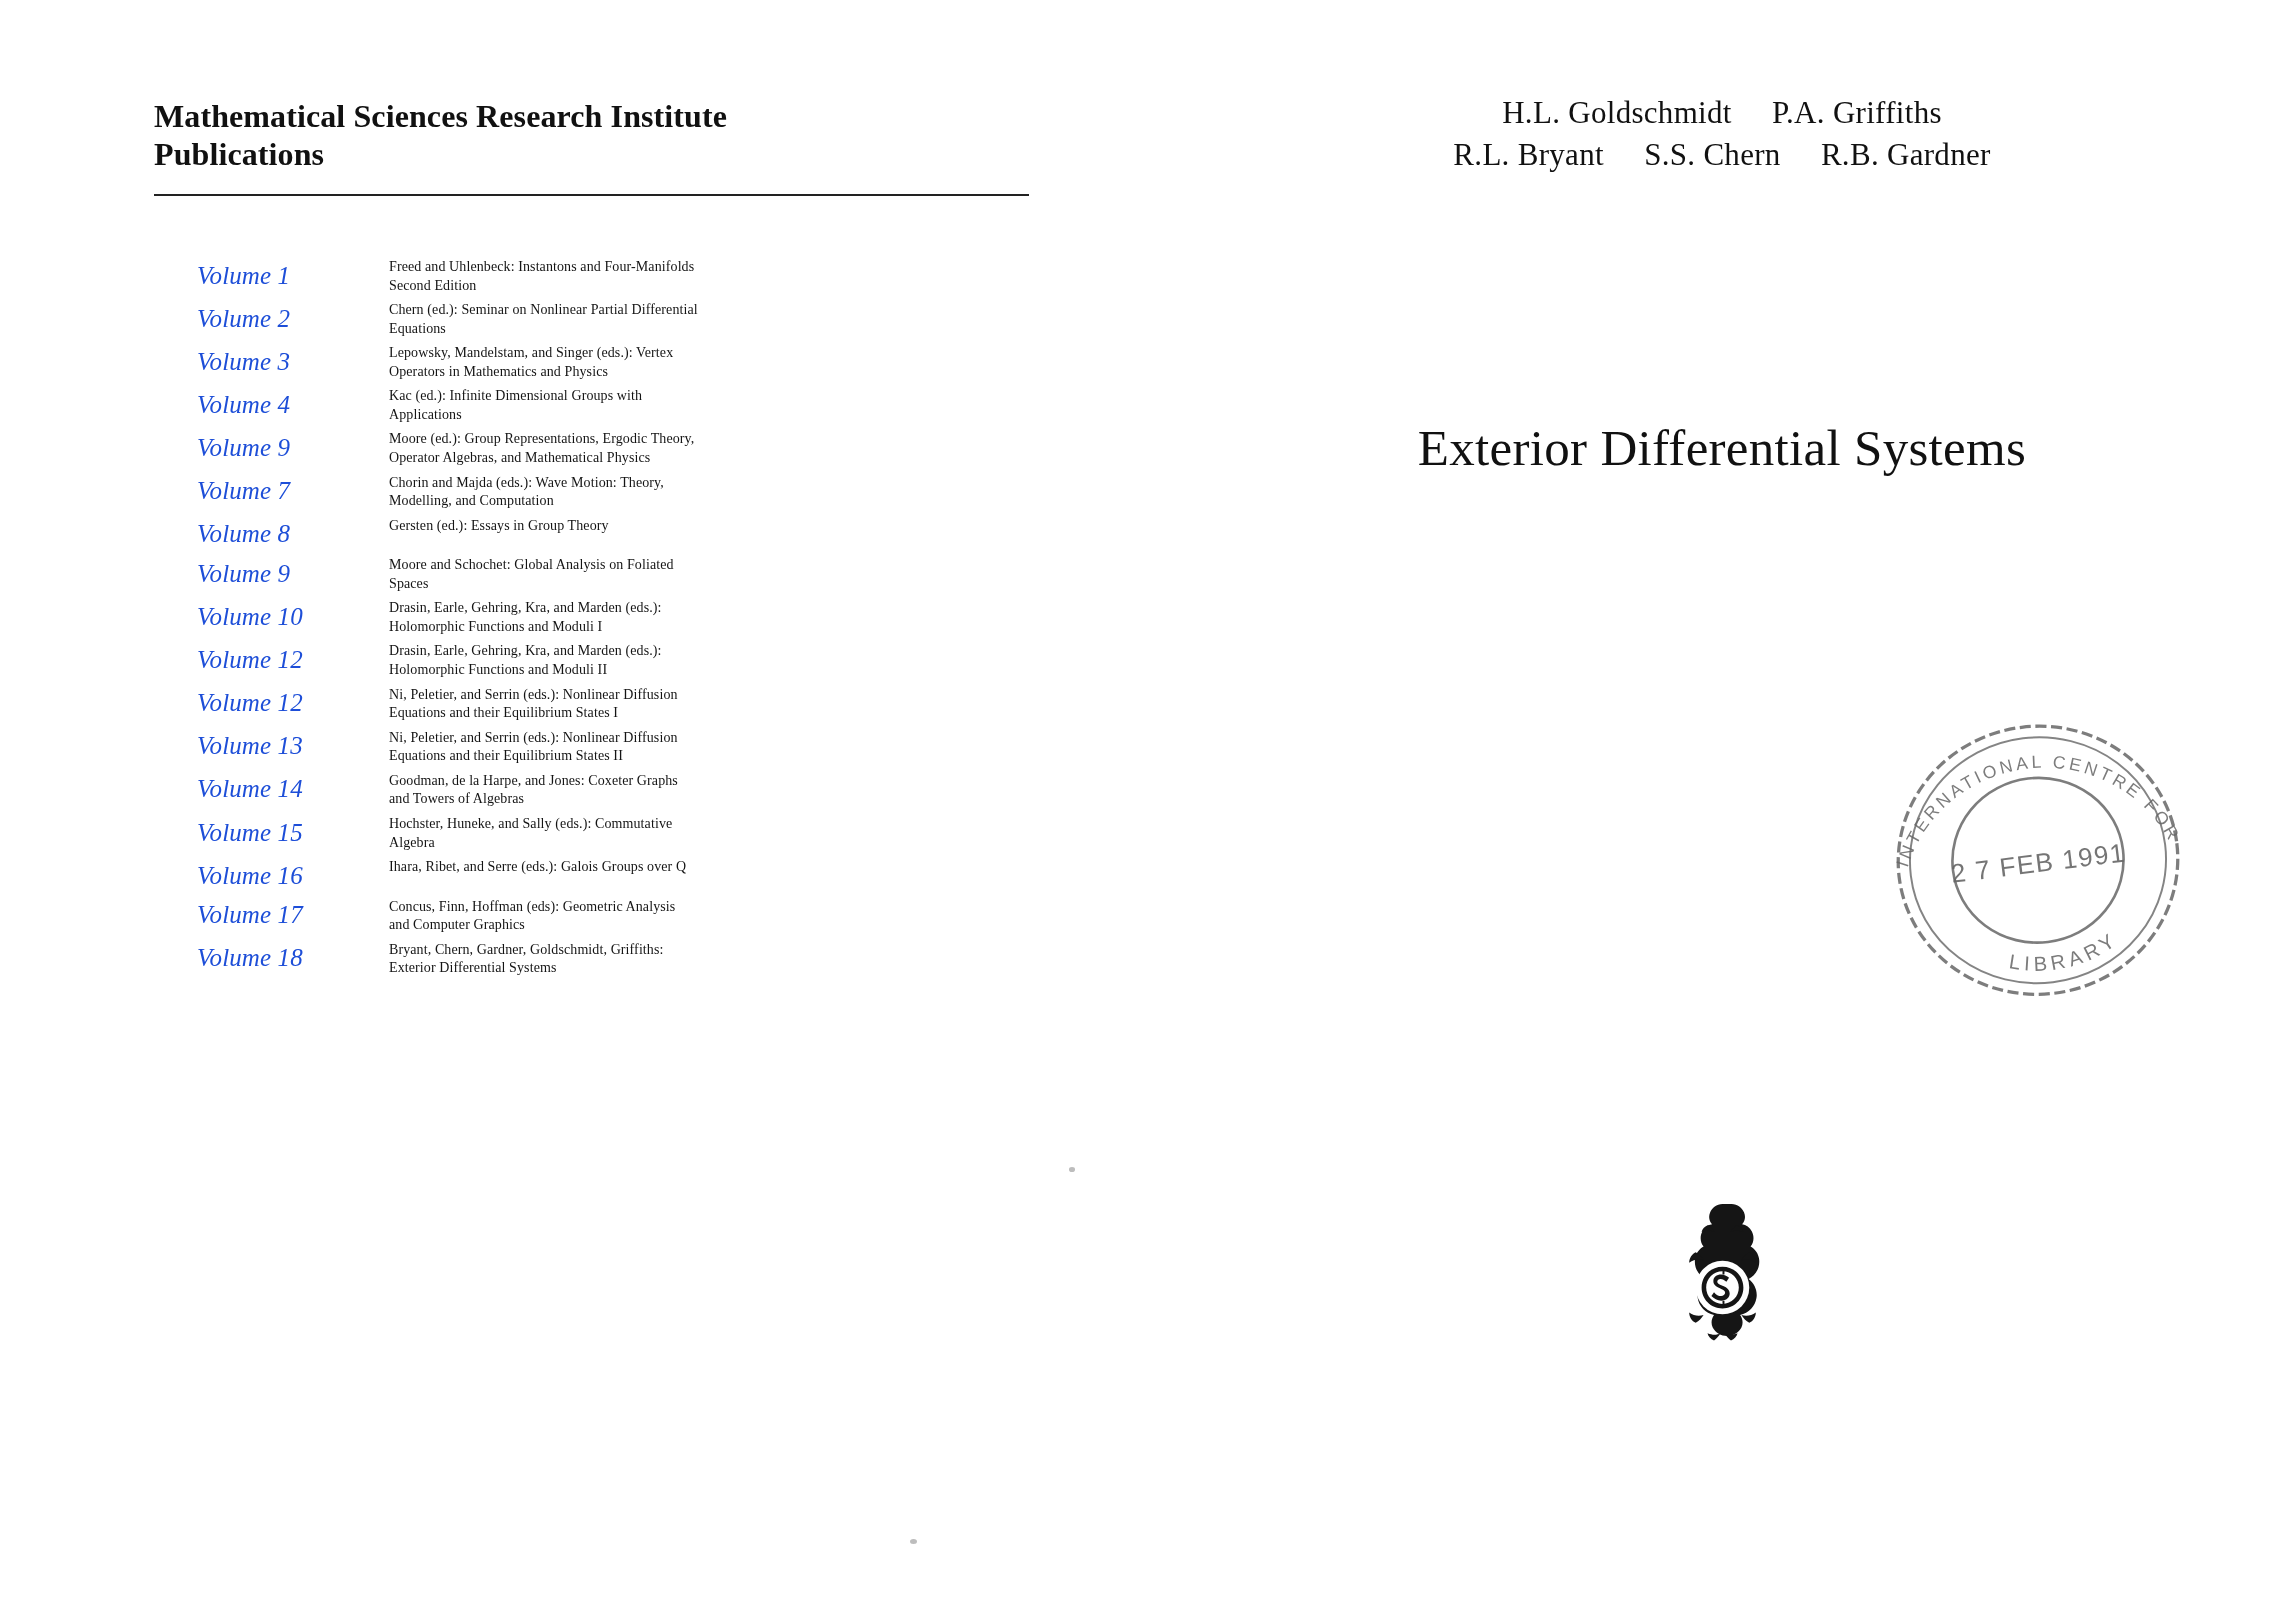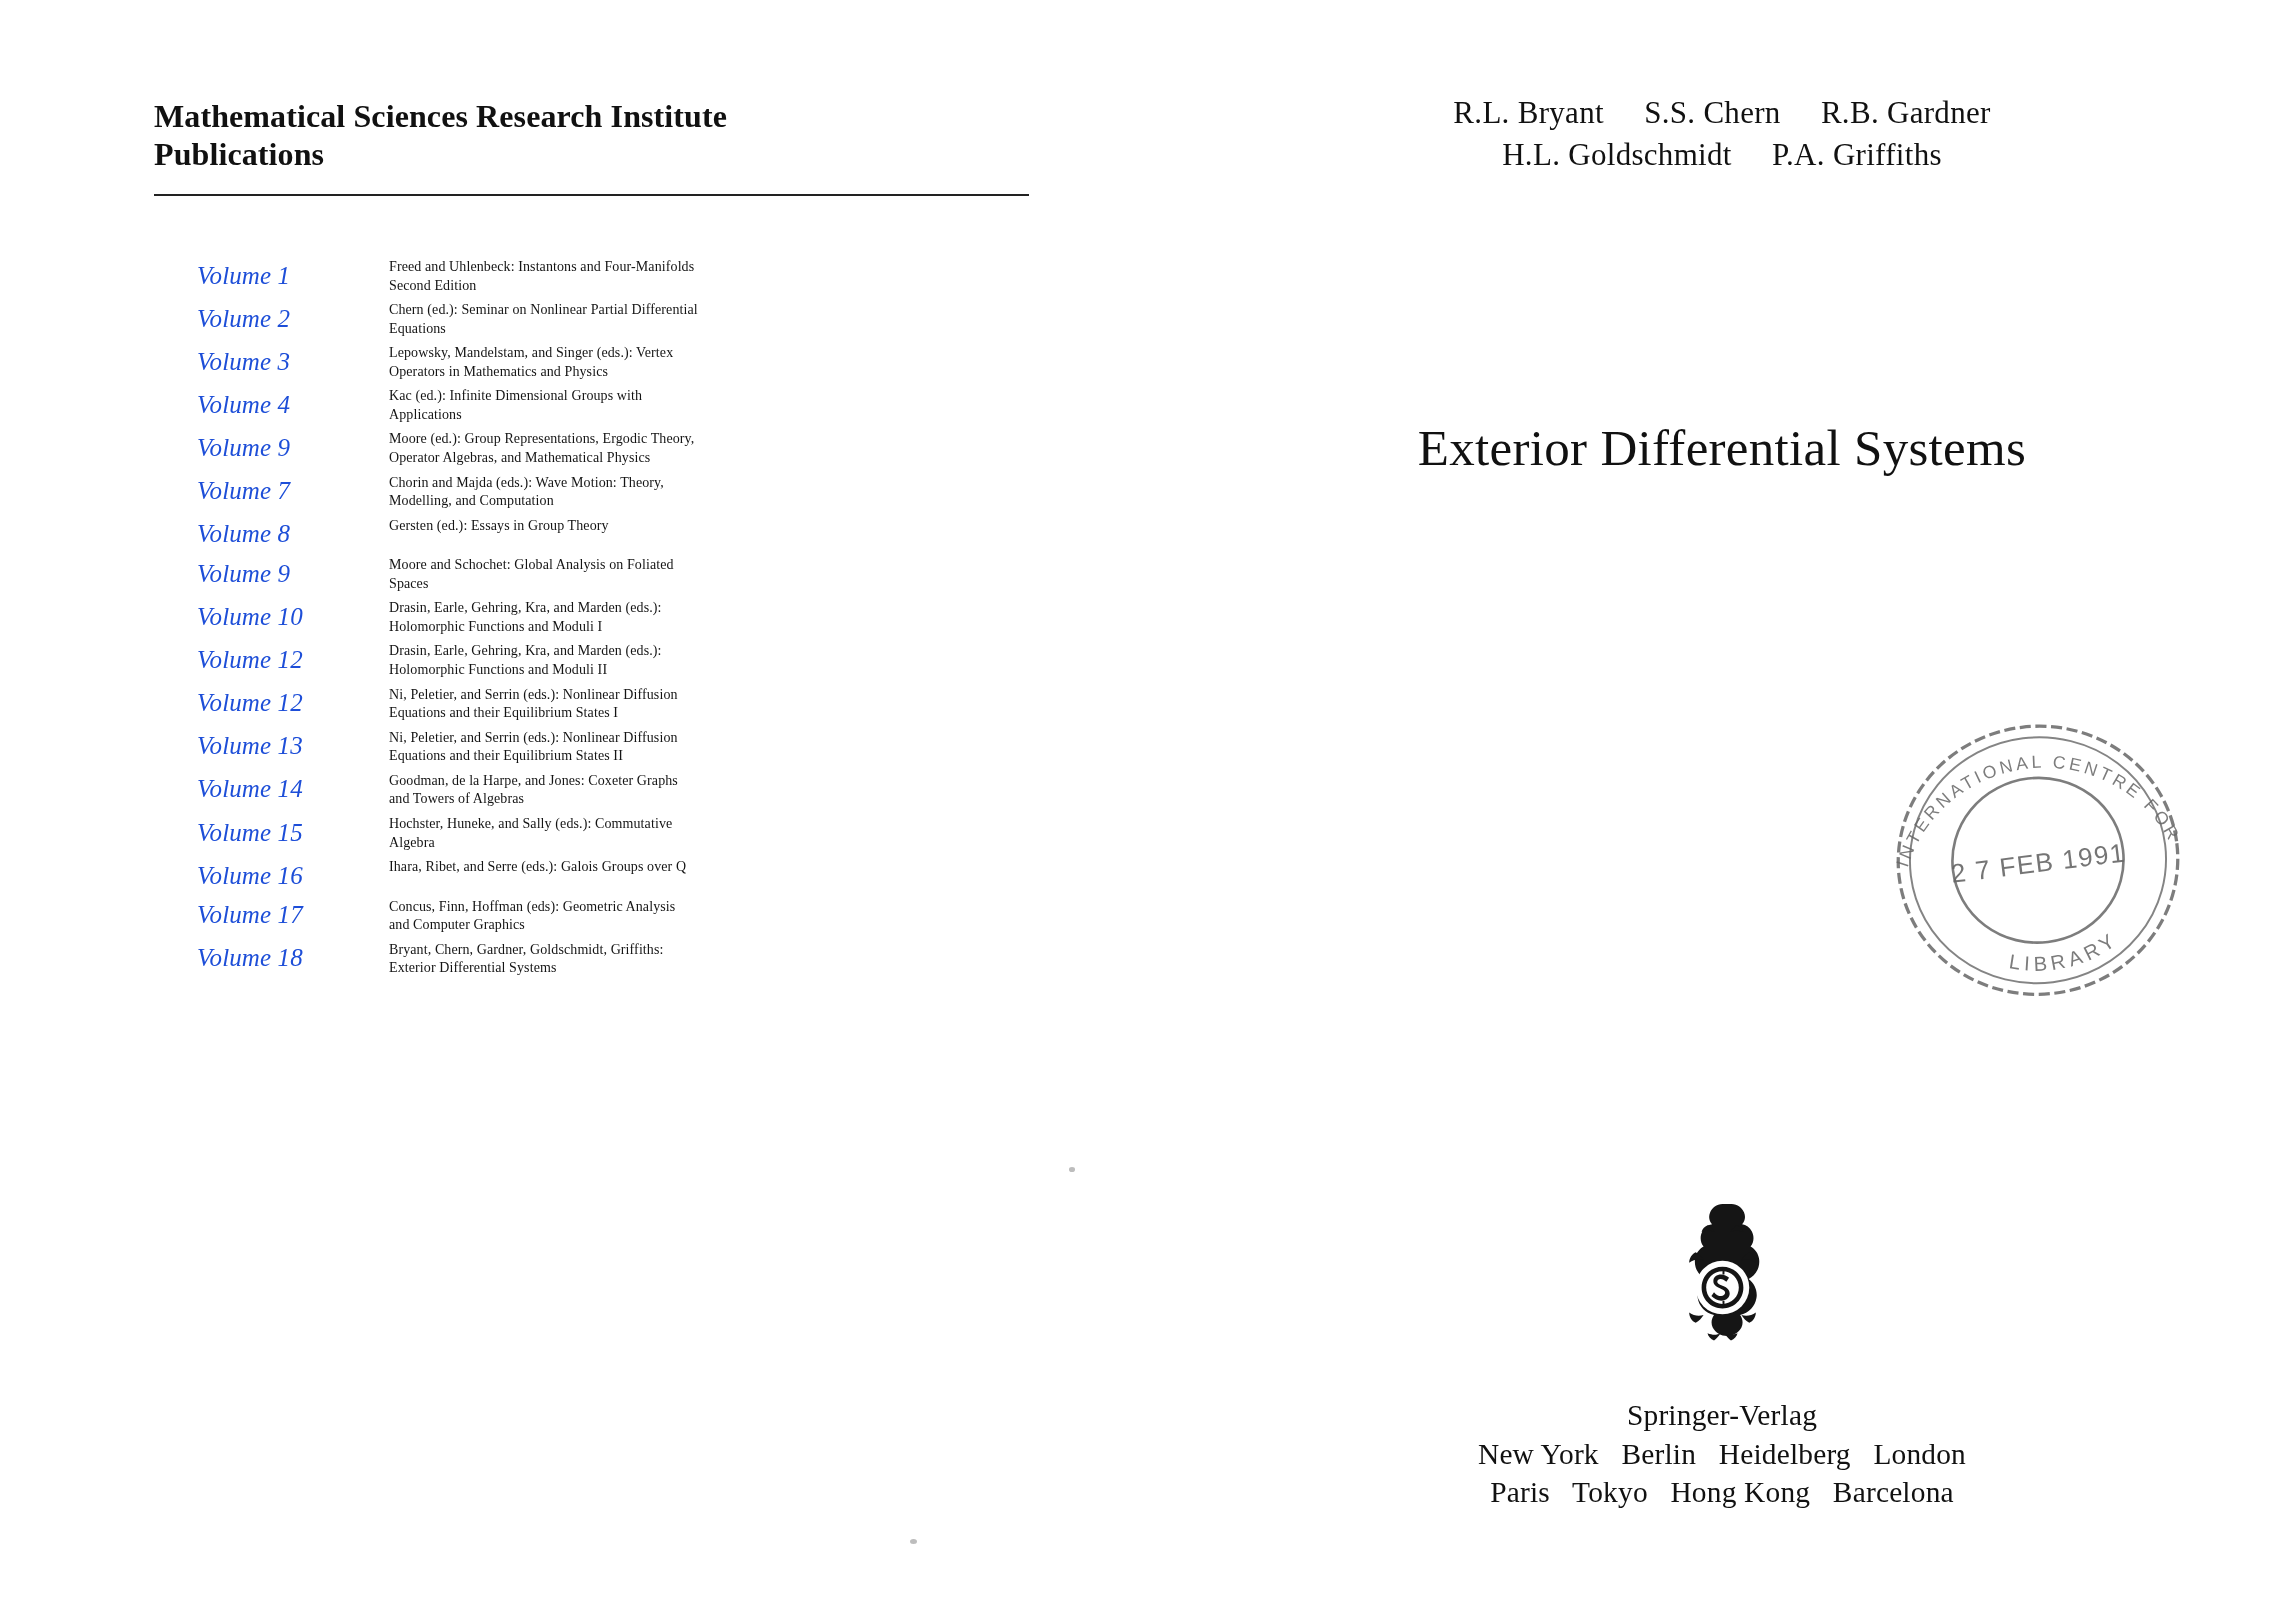--- a/index.html
+++ b/index.html
@@ -260,22 +260,22 @@
 
   </div>
 
   <div class="speck" style="left:1069px; top:1167px; width:5.9px; height:4.6px;"></div>
   <div class="speck" style="left:910px; top:1539px; width:7.2px; height:5.2px;"></div>
 </div>
 
 <div class="right-page">
 
   <div class="authors">
+    <div class="auth-line">H.L. Goldschmidt     P.A. Griffiths</div>
     <div class="auth-line">R.L. Bryant     S.S. Chern     R.B. Gardner</div>
-    <div class="auth-line">H.L. Goldschmidt     P.A. Griffiths</div>
   </div>
 
   <div class="book-title">Exterior Differential Systems</div>
 
   <div class="stamp">
     <svg width="366" height="340" viewBox="0 0 560 520" xmlns="http://www.w3.org/2000/svg">
       <defs>
         <path id="arcTop" d="M 70,285 A 215,205 0 0 1 490,285"></path>
         <path id="arcBot" d="M 95,300 A 195,185 0 0 0 470,300"></path>
       </defs>
@@ -315,19 +315,14 @@
         <path d="M44 78 c-6 3 -10 9 -10 16 c7 -5 14 -6 22 -4 c-3 -5 -7 -9 -12 -12 z"></path>
         <path d="M126 78 c6 3 10 9 10 16 c-7 -5 -14 -6 -22 -4 c3 -5 7 -9 12 -12 z"></path>
         <path d="M44 186 c-6 -3 -10 -9 -10 -16 c7 5 14 6 22 4 c-3 5 -7 9 -12 12 z"></path>
         <path d="M126 186 c6 -3 10 -9 10 -16 c-7 5 -14 6 -22 4 c3 5 7 9 12 12 z"></path>
         <path d="M72 213 c-5 -2 -9 -6 -10 -11 c8 3 14 3 20 0 c-3 5 -6 8 -10 11 z"></path>
         <path d="M98 213 c5 -2 9 -6 10 -11 c-8 3 -14 3 -20 0 c3 5 6 8 10 11 z"></path>
       </g>
     </svg>
   </div>
 
-  <div class="imprint">
-    <div class="pub-name">Springer-Verlag</div>
-    <div class="cities">New York   Berlin   Heidelberg   London</div>
-    <div class="cities">Paris   Tokyo   Hong Kong   Barcelona</div>
-  </div>
 </div>
 
 
 </body></html>

